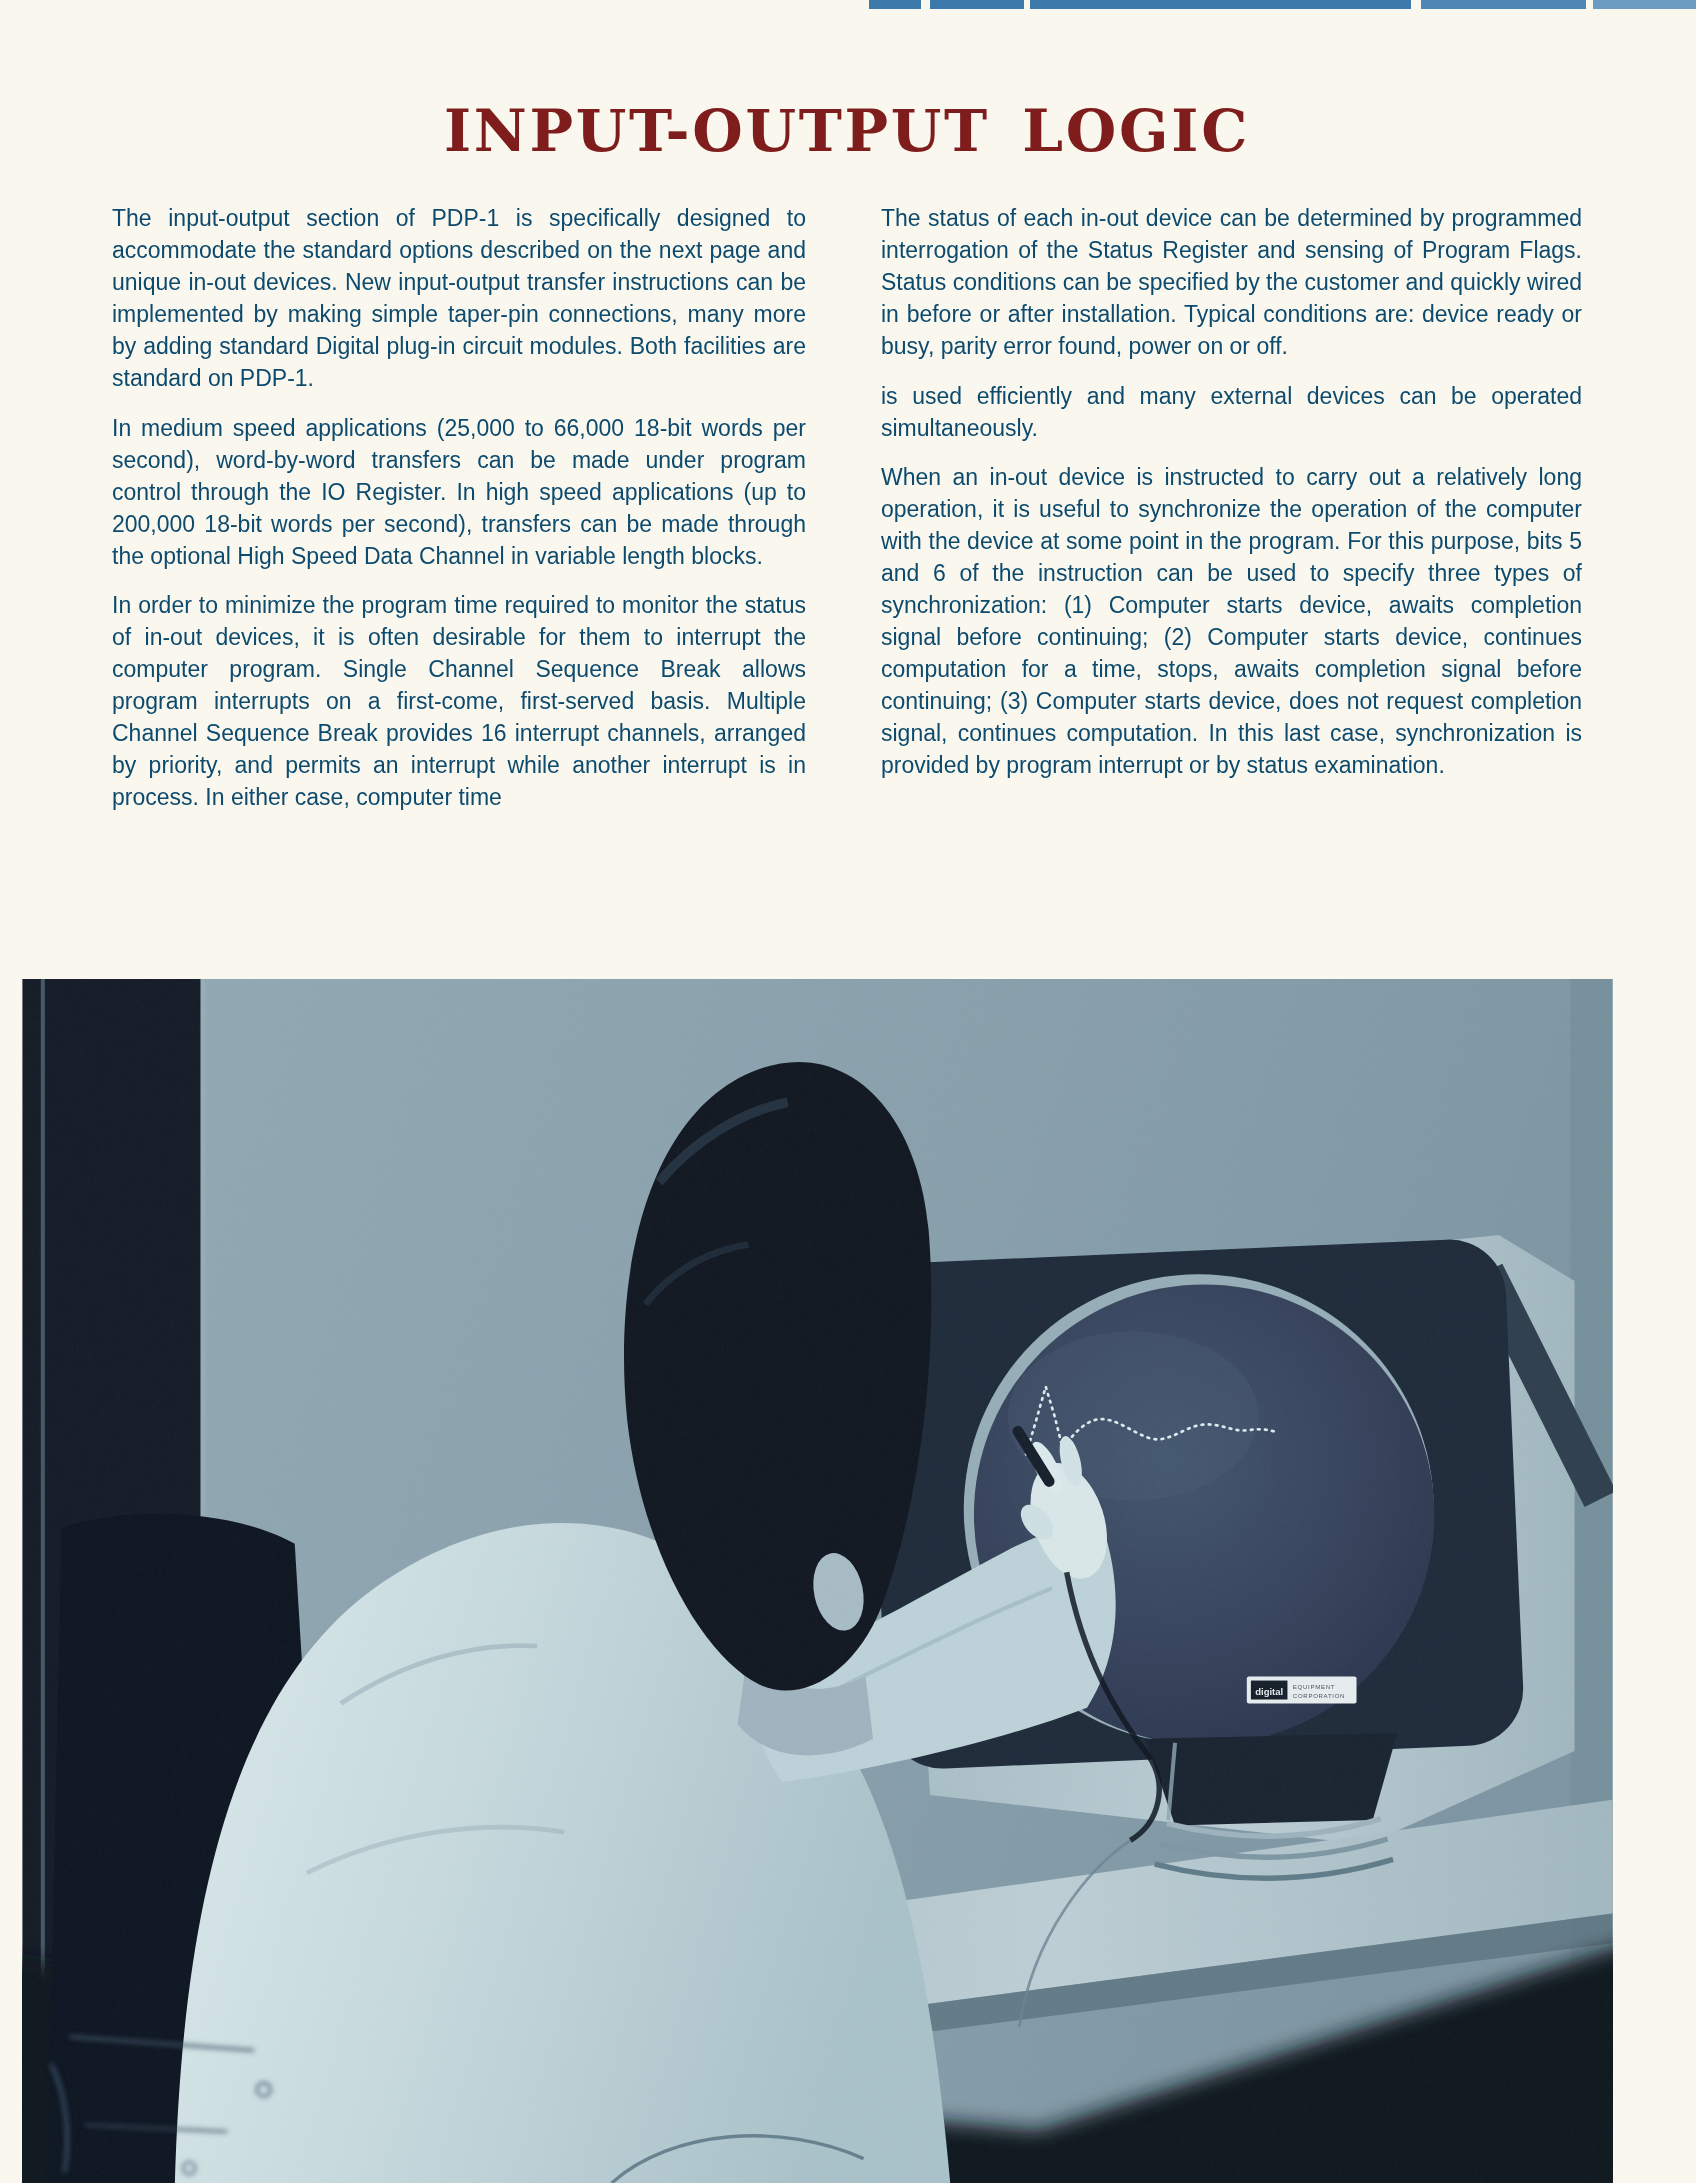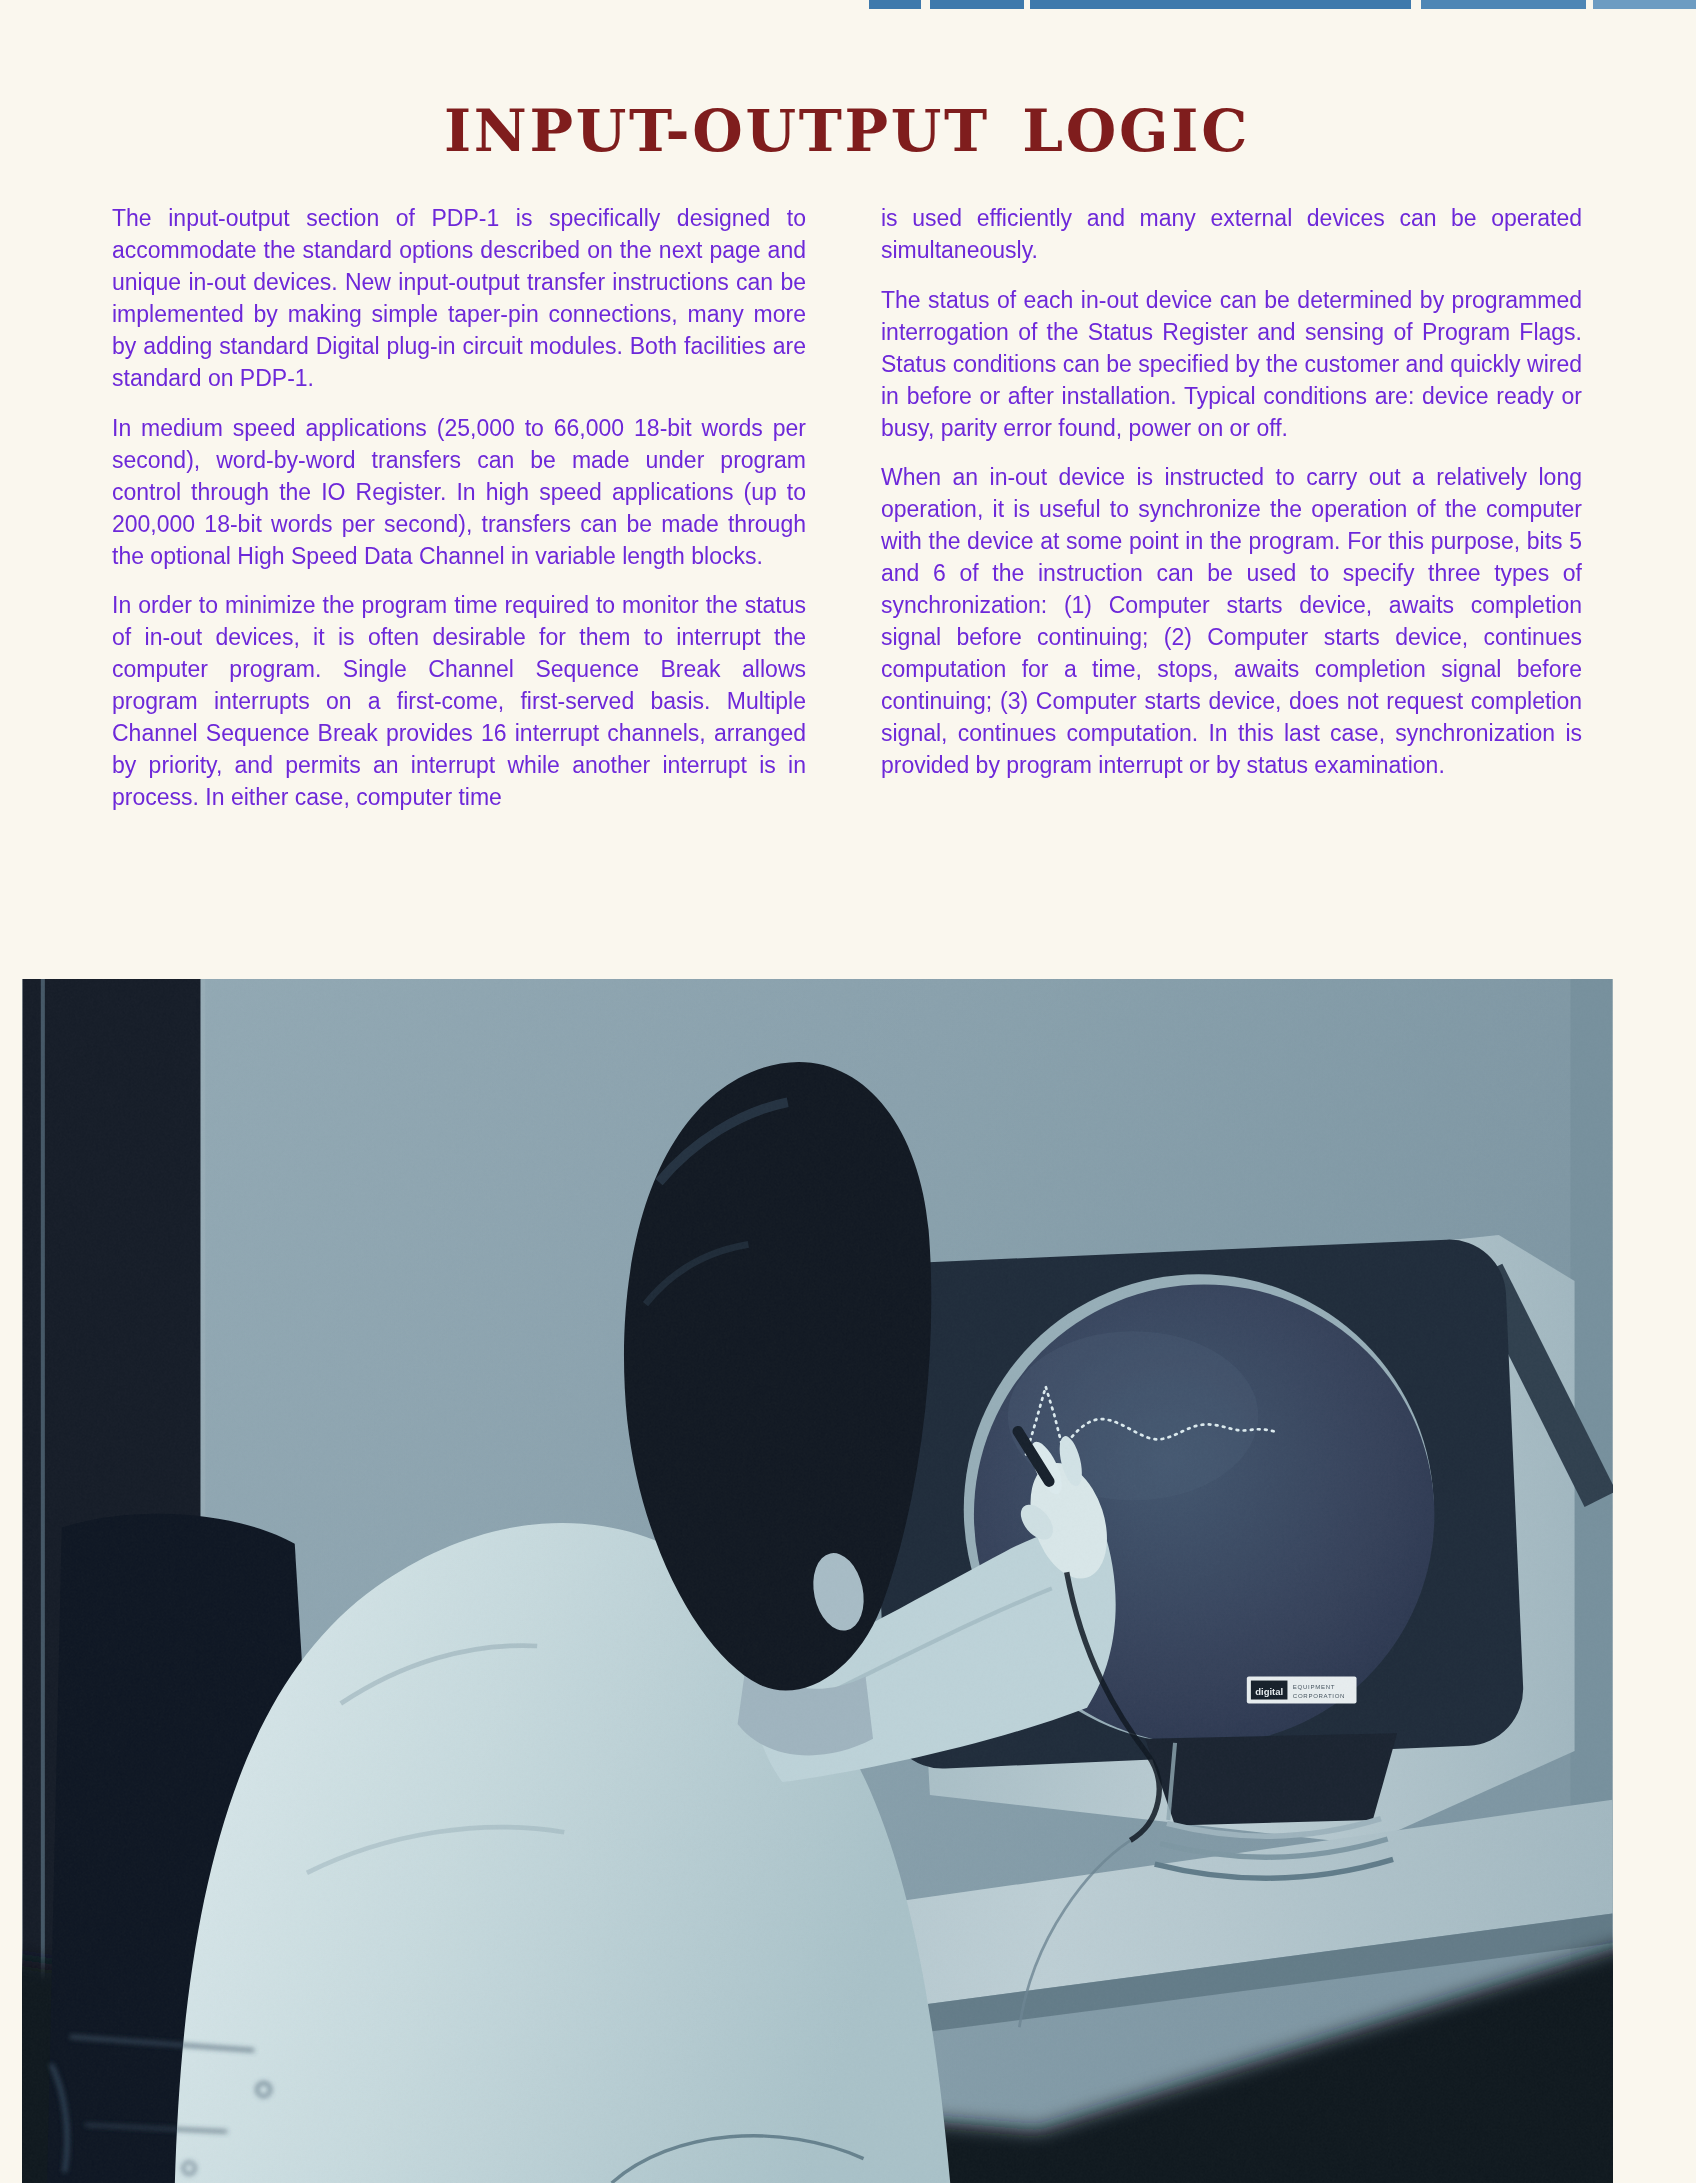--- a/index.html
+++ b/index.html
@@ -16,21 +16,21 @@
   .title{
     position:absolute;left:112px;top:58px;width:1470px;
     text-align:center;
     font-family:"DejaVu Serif", serif;font-weight:bold;
     font-size:58px;letter-spacing:2.7px;word-spacing:9.5px;
     color:#7f1d1d;
   }
   
   .col{
     position:absolute;top:202px;
-    font-size:23px;line-height:32px;color:#6d28d9;
+    font-size:23px;line-height:32px;color:#0c4a6e;
     text-align:justify;
   }
   .col p{margin:0 0 17.6px 0;}
   .col-left{left:112px;width:694px;}
   .col-right{left:881px;width:701px;}
   
   .photo{position:absolute;left:22.4px;top:979px;width:1591px;height:1204px;}
 </style>
 </head>
 <body>
@@ -44,22 +44,22 @@
 </div>
 
 <h1 class="title">INPUT-OUTPUT LOGIC</h1>
 
 <div class="col col-left">
   <p>The input-output section of PDP-1 is specifically designed to accommodate the standard options described on the next page and unique in-out devices. New input-output transfer instructions can be implemented by making simple taper-pin connections, many more by adding standard Digital plug-in circuit modules. Both facilities are standard on PDP-1.</p>
   <p>In medium speed applications (25,000 to 66,000 18-bit words per second), word-by-word transfers can be made under program control through the IO Register. In high speed applications (up to 200,000 18-bit words per second), transfers can be made through the optional High Speed Data Channel in variable length blocks.</p>
   <p>In order to minimize the program time required to monitor the status of in-out devices, it is often desirable for them to interrupt the computer program. Single Channel Sequence Break allows program interrupts on a first-come, first-served basis. Multiple Channel Sequence Break provides 16 interrupt channels, arranged by priority, and permits an interrupt while another interrupt is in process. In either case, computer time</p>
 </div>
 <div class="col col-right">
+  <p>The status of each in-out device can be determined by programmed interrogation of the Status Register and sensing of Program Flags. Status conditions can be specified by the customer and quickly wired in before or after installation. Typical conditions are: device ready or busy, parity error found, power on or off.</p>
   <p>is used efficiently and many external devices can be operated simultaneously.</p>
-  <p>The status of each in-out device can be determined by programmed interrogation of the Status Register and sensing of Program Flags. Status conditions can be specified by the customer and quickly wired in before or after installation. Typical conditions are: device ready or busy, parity error found, power on or off.</p>
   <p>When an in-out device is instructed to carry out a relatively long operation, it is useful to synchronize the operation of the computer with the device at some point in the program. For this purpose, bits 5 and 6 of the instruction can be used to specify three types of synchronization: (1) Computer starts device, awaits completion signal before continuing; (2) Computer starts device, continues computation for a time, stops, awaits completion signal before continuing; (3) Computer starts device, does not request completion signal, continues computation. In this last case, synchronization is provided by program interrupt or by status examination.</p>
 </div>
 
 <svg class="photo" viewBox="0 0 2348 1778" role="img" aria-label="Black-and-white duotone photograph: a man seated with his back to the camera reaches up with a light pen to the round CRT screen of a PDP-1 display console showing a dotted waveform trace">
   <defs>
     <linearGradient id="wall" x1="0" y1="0" x2="1" y2="0.25">
       <stop offset="0" stop-color="#93aab5"></stop>
       <stop offset="0.55" stop-color="#89a1ad"></stop>
       <stop offset="1" stop-color="#7d96a3"></stop>
     </linearGradient>

